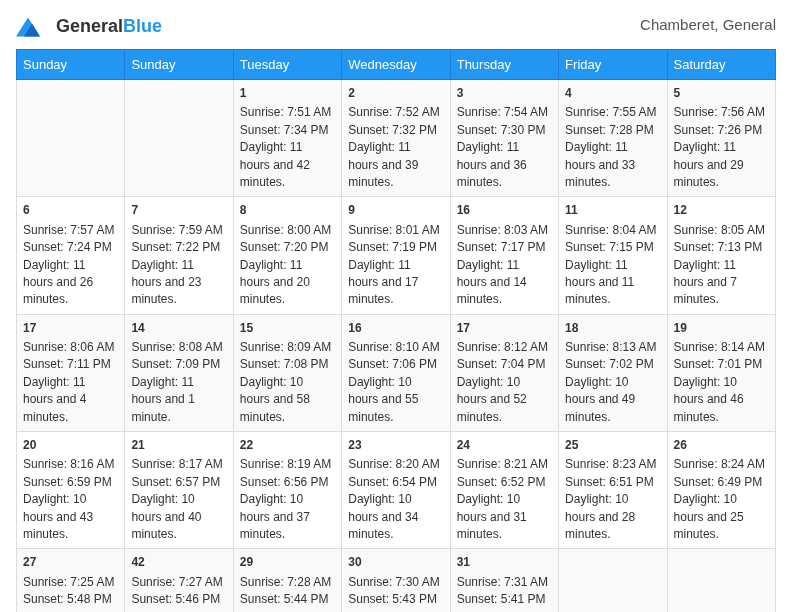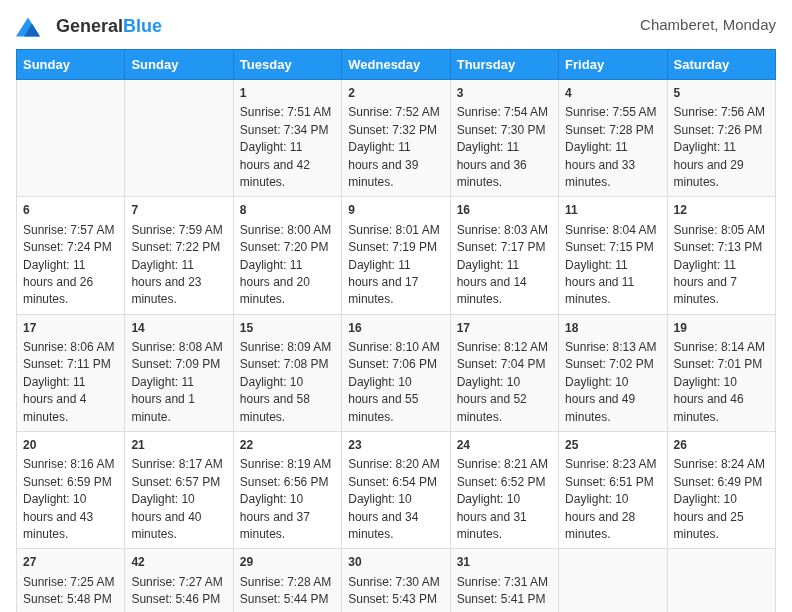--- a/index.html
+++ b/index.html
@@ -50,21 +50,21 @@
     }
     table {
       width: 100%;
       border-collapse: collapse;
       font-size: 11px;
     }
     thead tr th {
       background: #2196F3;
       color: #fff;
       font-size: 13px;
-      font-weight: bold;
+      font-weight: normal;
       padding: 7px 6px;
       text-align: left;
       border: 1px solid #1a7fd4;
     }
     tbody tr td {
       border: 1px solid #ddd;
       vertical-align: top;
       padding: 5px 6px;
       width: calc(100% / 7);
       min-height: 70px;
@@ -94,21 +94,21 @@
   <div class="logo">
     <svg class="logo-icon" viewBox="0 0 30 24" xmlns="http://www.w3.org/2000/svg">
       <polygon points="0,24 15,0 30,24" fill="#2196F3"></polygon>
       <polygon points="10,24 20,8 30,24" fill="#1565C0"></polygon>
     </svg>
     <div>
       <span class="logo-text-general">General</span><span class="logo-text-blue">Blue</span>
     </div>
   </div>
   <div class="title-block">
-    <div class="subtitle">Chamberet, Monday</div>
+    <div class="subtitle">Chamberet, General</div>
   </div>
 </div>
 
 <table>
   <thead>
     <tr id="weekday-row">
         <th>Sunday</th>
         <th>Sunday</th>
         <th>Tuesday</th>
         <th>Wednesday</th>

